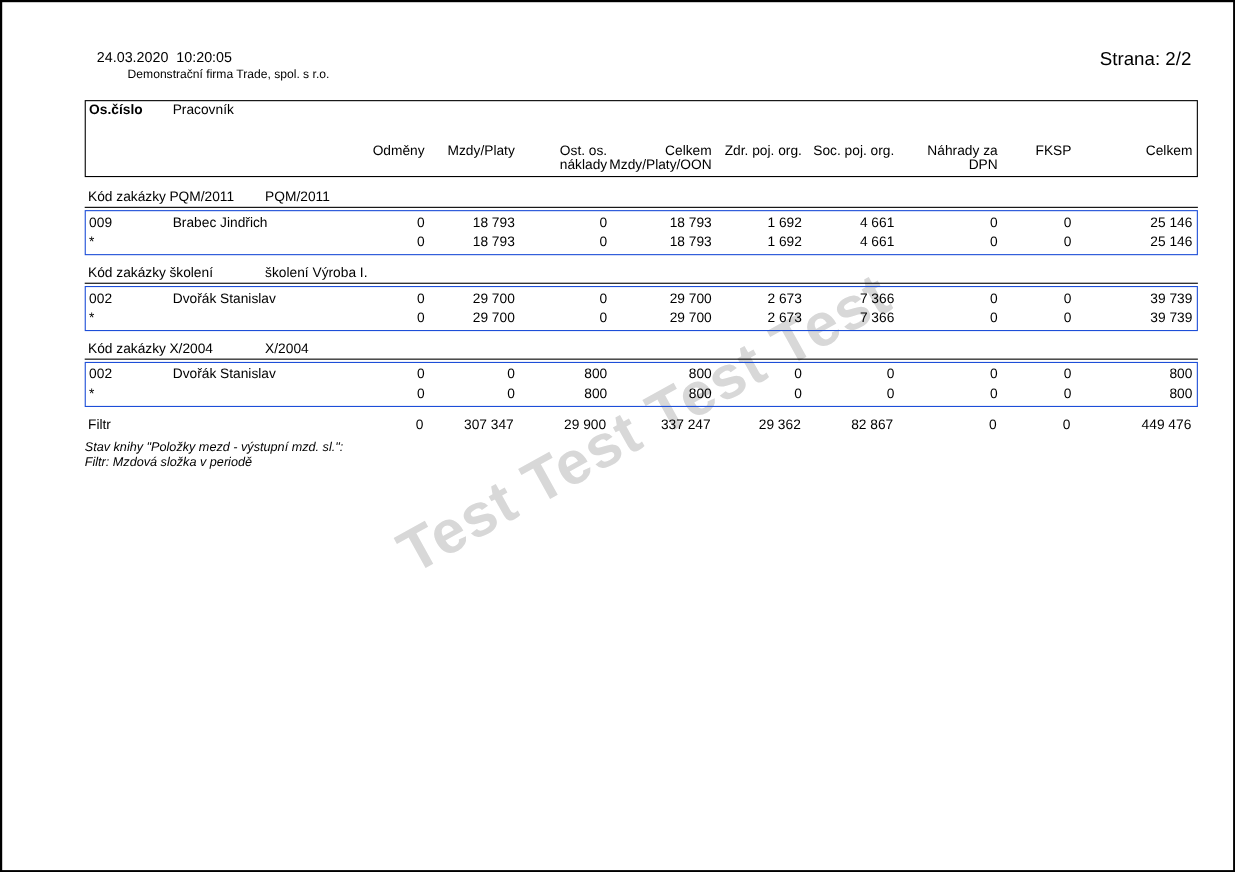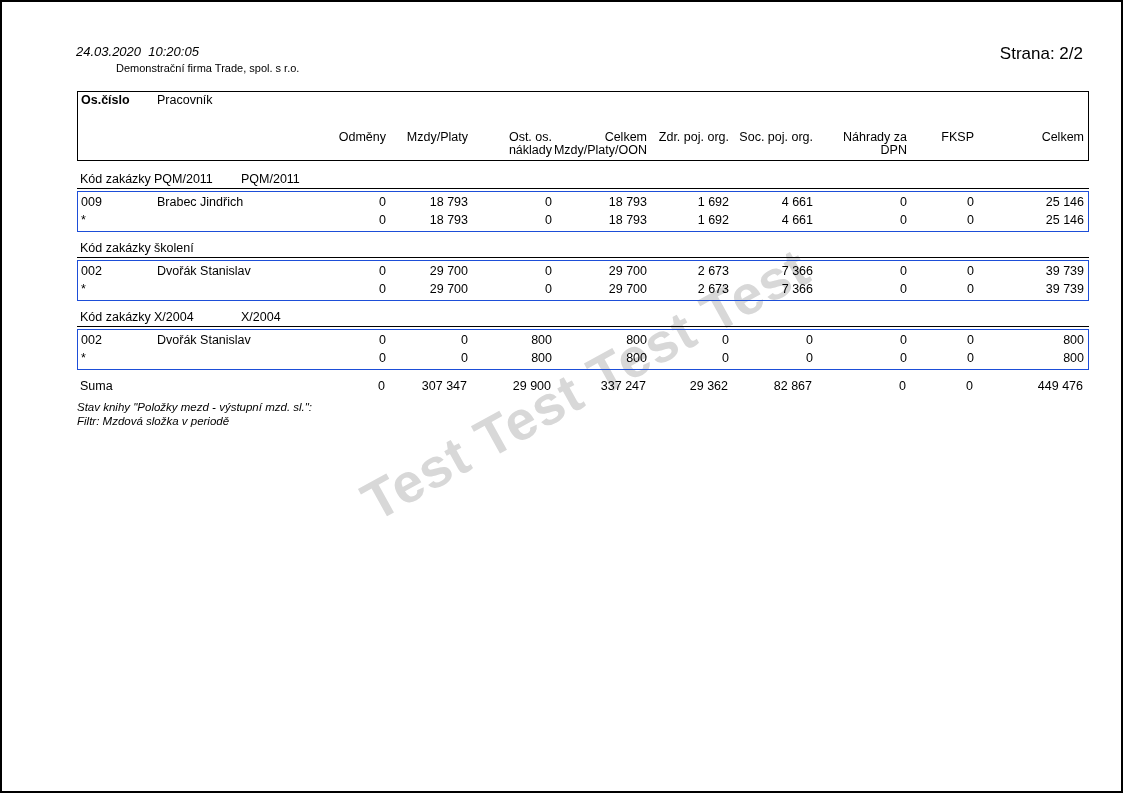--- a/index.html
+++ b/index.html
@@ -25,22 +25,22 @@
     color: #d8d8d8;
     white-space: nowrap;
     transform: rotate(-29deg);
     transform-origin: 50% 50%;
     z-index: 0;
     letter-spacing: 1px;
   }
   .content { position: absolute; inset: 0; z-index: 1; }
 
   .dt {
-    position: absolute; left: 74px; top: 42px;
-    font-size: 13px; white-space: pre; font-style: italic;
+    position: absolute; left: 86px; top: 42px;
+    font-size: 13px; white-space: pre;
   }
   .company {
     position: absolute; left: 78px; top: 60px;
     font-size: 11px;
     margin-left: 36px;
   }
   .title {
     position: absolute; left: 75px; top: 50px; width: 1012px;
     text-align: center; font-size: 22px; font-weight: bold;
     letter-spacing: 0px;
@@ -209,20 +209,21 @@
                 <div class="cell num">0</div>
                 <div class="cell num">25 146</div>
               </div>
 </div>
   </div>
 
   <div class="group">
     <div class="group-label">
       <span class="gl">Kód zakázky</span>
       <span class="gc">školení</span>
+      <span class="gn">školení Výroba I.</span>
     </div>
     <div class="group-box">
   <div class="grid-row">
     <div class="cell os">002</div>
     <div class="cell nm">Dvořák Stanislav</div>
   <div class="cell num">0</div>
                 <div class="cell num">29 700</div>
                 <div class="cell num">0</div>
                 <div class="cell num">29 700</div>
                 <div class="cell num">2 673</div>
@@ -280,21 +281,21 @@
                 <div class="cell num">0</div>
                 <div class="cell num">0</div>
                 <div class="cell num">0</div>
                 <div class="cell num">800</div>
               </div>
 </div>
   </div>
 </div>
 
       <div class="grid-row suma-row">
-        <div class="cell lbl">Suma</div>
+        <div class="cell lbl">Filtr</div>
         <div class="cell"></div>
       <div class="cell num">0</div>
           <div class="cell num">307 347</div>
           <div class="cell num">29 900</div>
           <div class="cell num">337 247</div>
           <div class="cell num">29 362</div>
           <div class="cell num">82 867</div>
           <div class="cell num">0</div>
           <div class="cell num">0</div>
           <div class="cell num">449 476</div>

